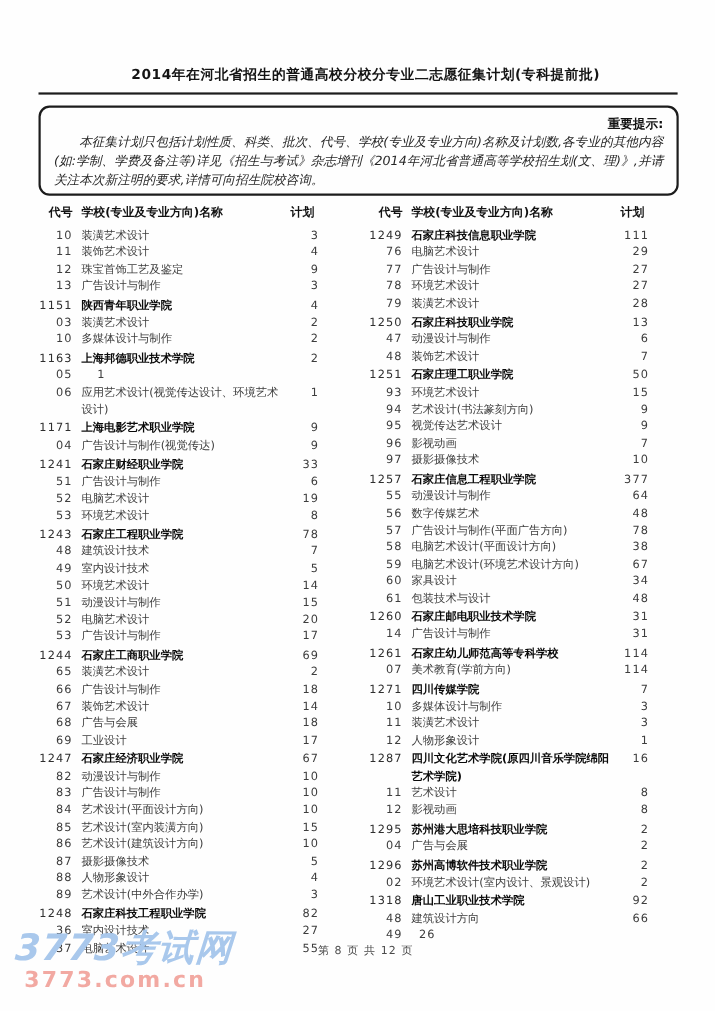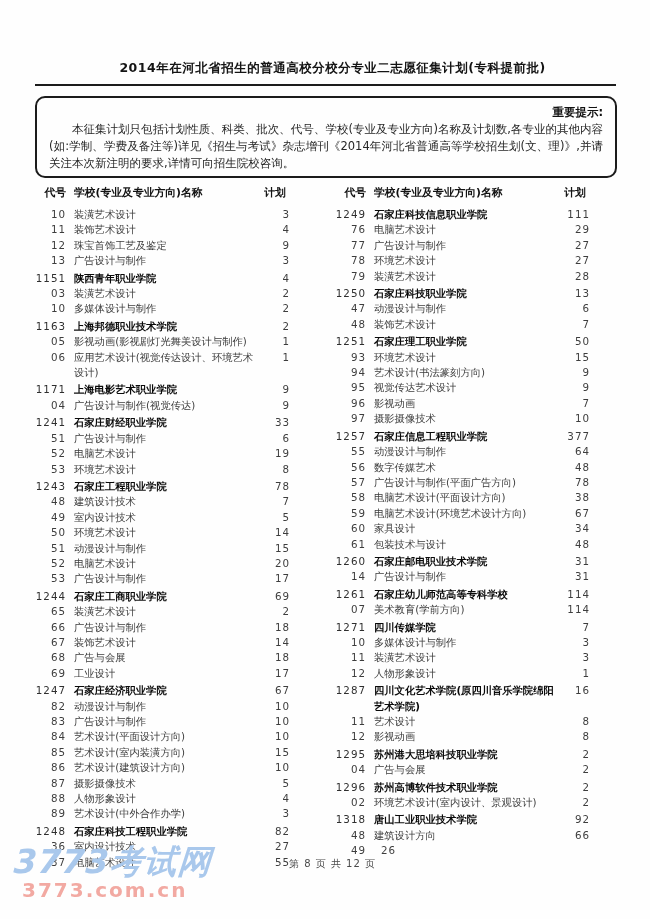--- a/index.html
+++ b/index.html
@@ -10,21 +10,21 @@
   .title{
     position:absolute;top:60px;left:0;width:100%;text-align:center;
     font-size:12.5px;font-weight:bold;color:#141414;letter-spacing:.5px;
   }
   .title-rule{position:absolute;top:84px;left:35px;width:581px;height:2px;background:#1c1c1c;}
   .notice{
     position:absolute;top:96px;left:35px;width:554px;height:66px;
     border:2px solid #1c1c1c;border-radius:10px;padding:6px 12px;
   }
   .notice-label{font-size:11.5px;font-weight:bold;color:#111;line-height:17px;text-align:right;}
-  .notice-body{font-size:11.5px;line-height:17px;color:#262626;text-indent:2em;text-align:justify;}
+  .notice-body{font-size:11.5px;line-height:17px;color:#262626;text-indent:2em;text-align:justify;font-style:italic;}
   .col{position:absolute;top:186px;width:256px;font-size:10.3px;}
   .col-left{left:34px;}
   .col-right{left:334px;}
   .thead{display:flex;font-weight:bold;color:#121212;font-size:10.8px;margin-bottom:7px;align-items:center;}
   .thead .code{letter-spacing:0;}
   .thead .plan{text-align:center;letter-spacing:0;}
   .row{display:flex;line-height:15.4px;align-items:flex-start;}
   .row.school{margin-top:2px;}
   .row.school .name{font-weight:bold;color:#0a0a0a;}
   .row.school .code{color:#2e2e2e;}
@@ -94,21 +94,20 @@
           <span class="name">多媒体设计与制作</span>
           <span class="plan">2</span>
         </div>
         <div class="row school">
           <span class="code">1163</span>
           <span class="name">上海邦德职业技术学院</span>
           <span class="plan">2</span>
         </div>
         <div class="row major">
           <span class="code">05</span>
-          <span class="name">影视动画(影视剧灯光舞美设计与制作)</span>
           <span class="plan">1</span>
         </div>
         <div class="row major">
           <span class="code">06</span>
           <span class="name">应用艺术设计(视觉传达设计、环境艺术设计)</span>
           <span class="plan">1</span>
         </div>
         <div class="row school">
           <span class="code">1171</span>
           <span class="name">上海电影艺术职业学院</span>

